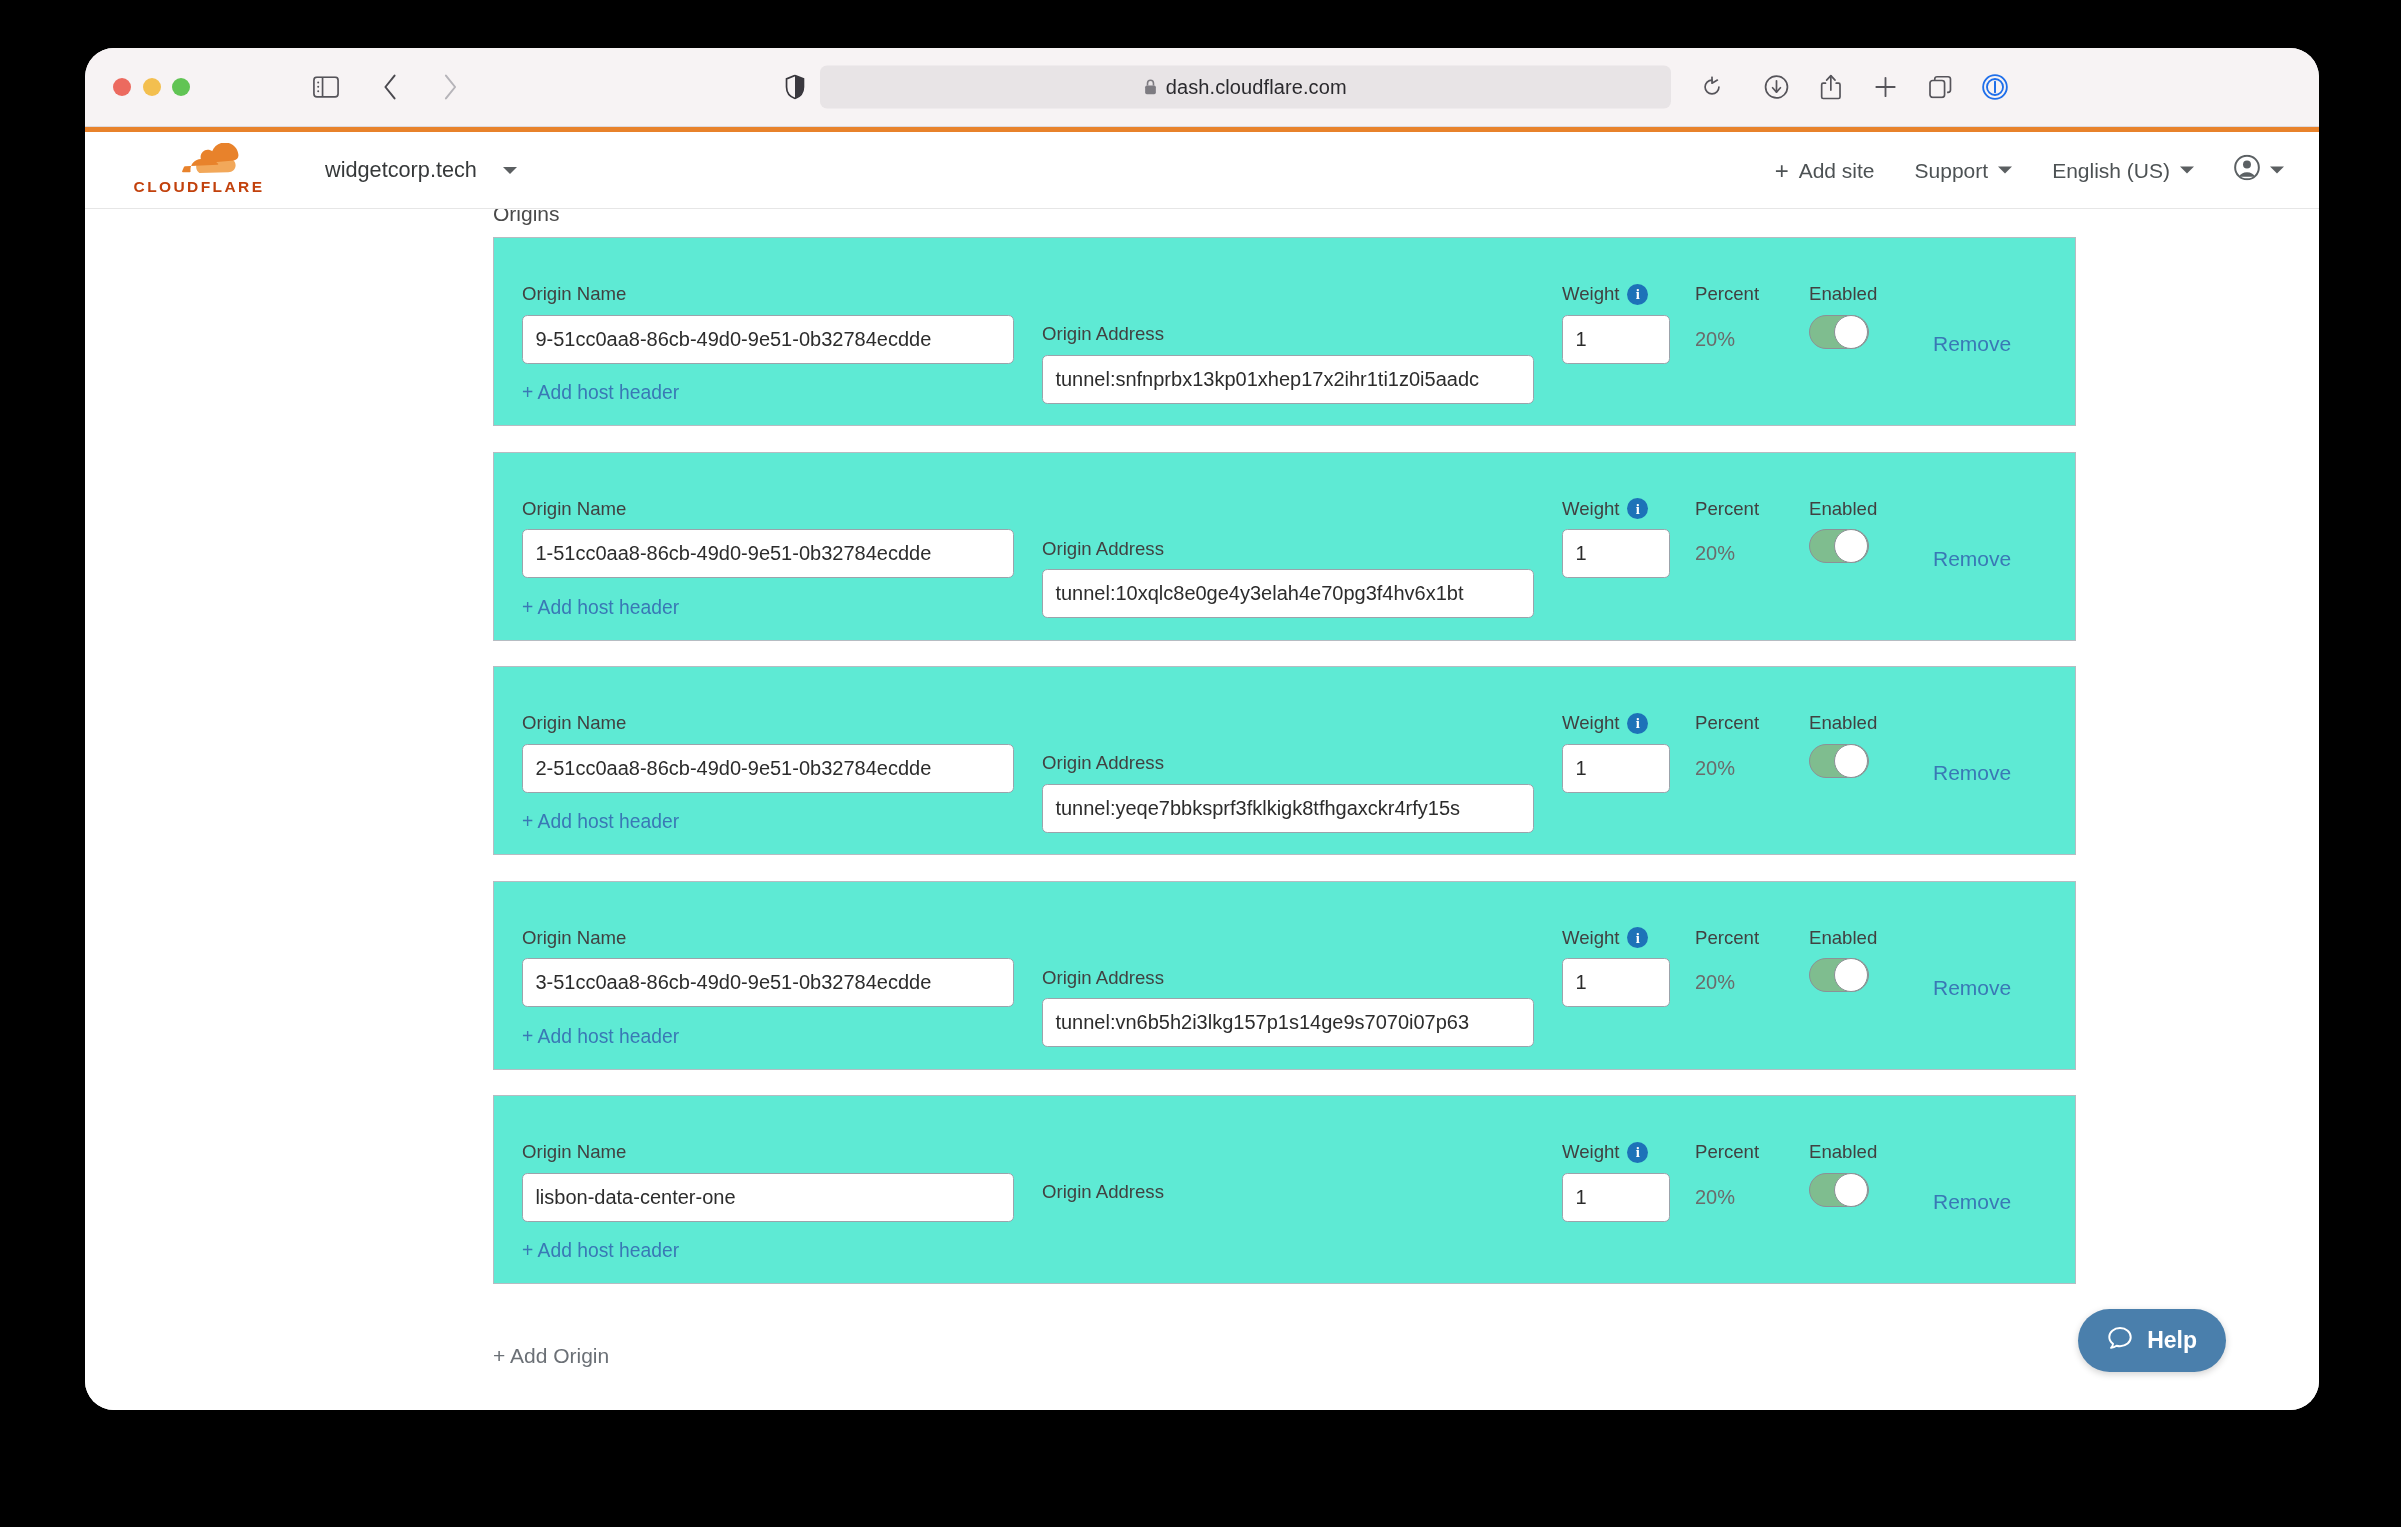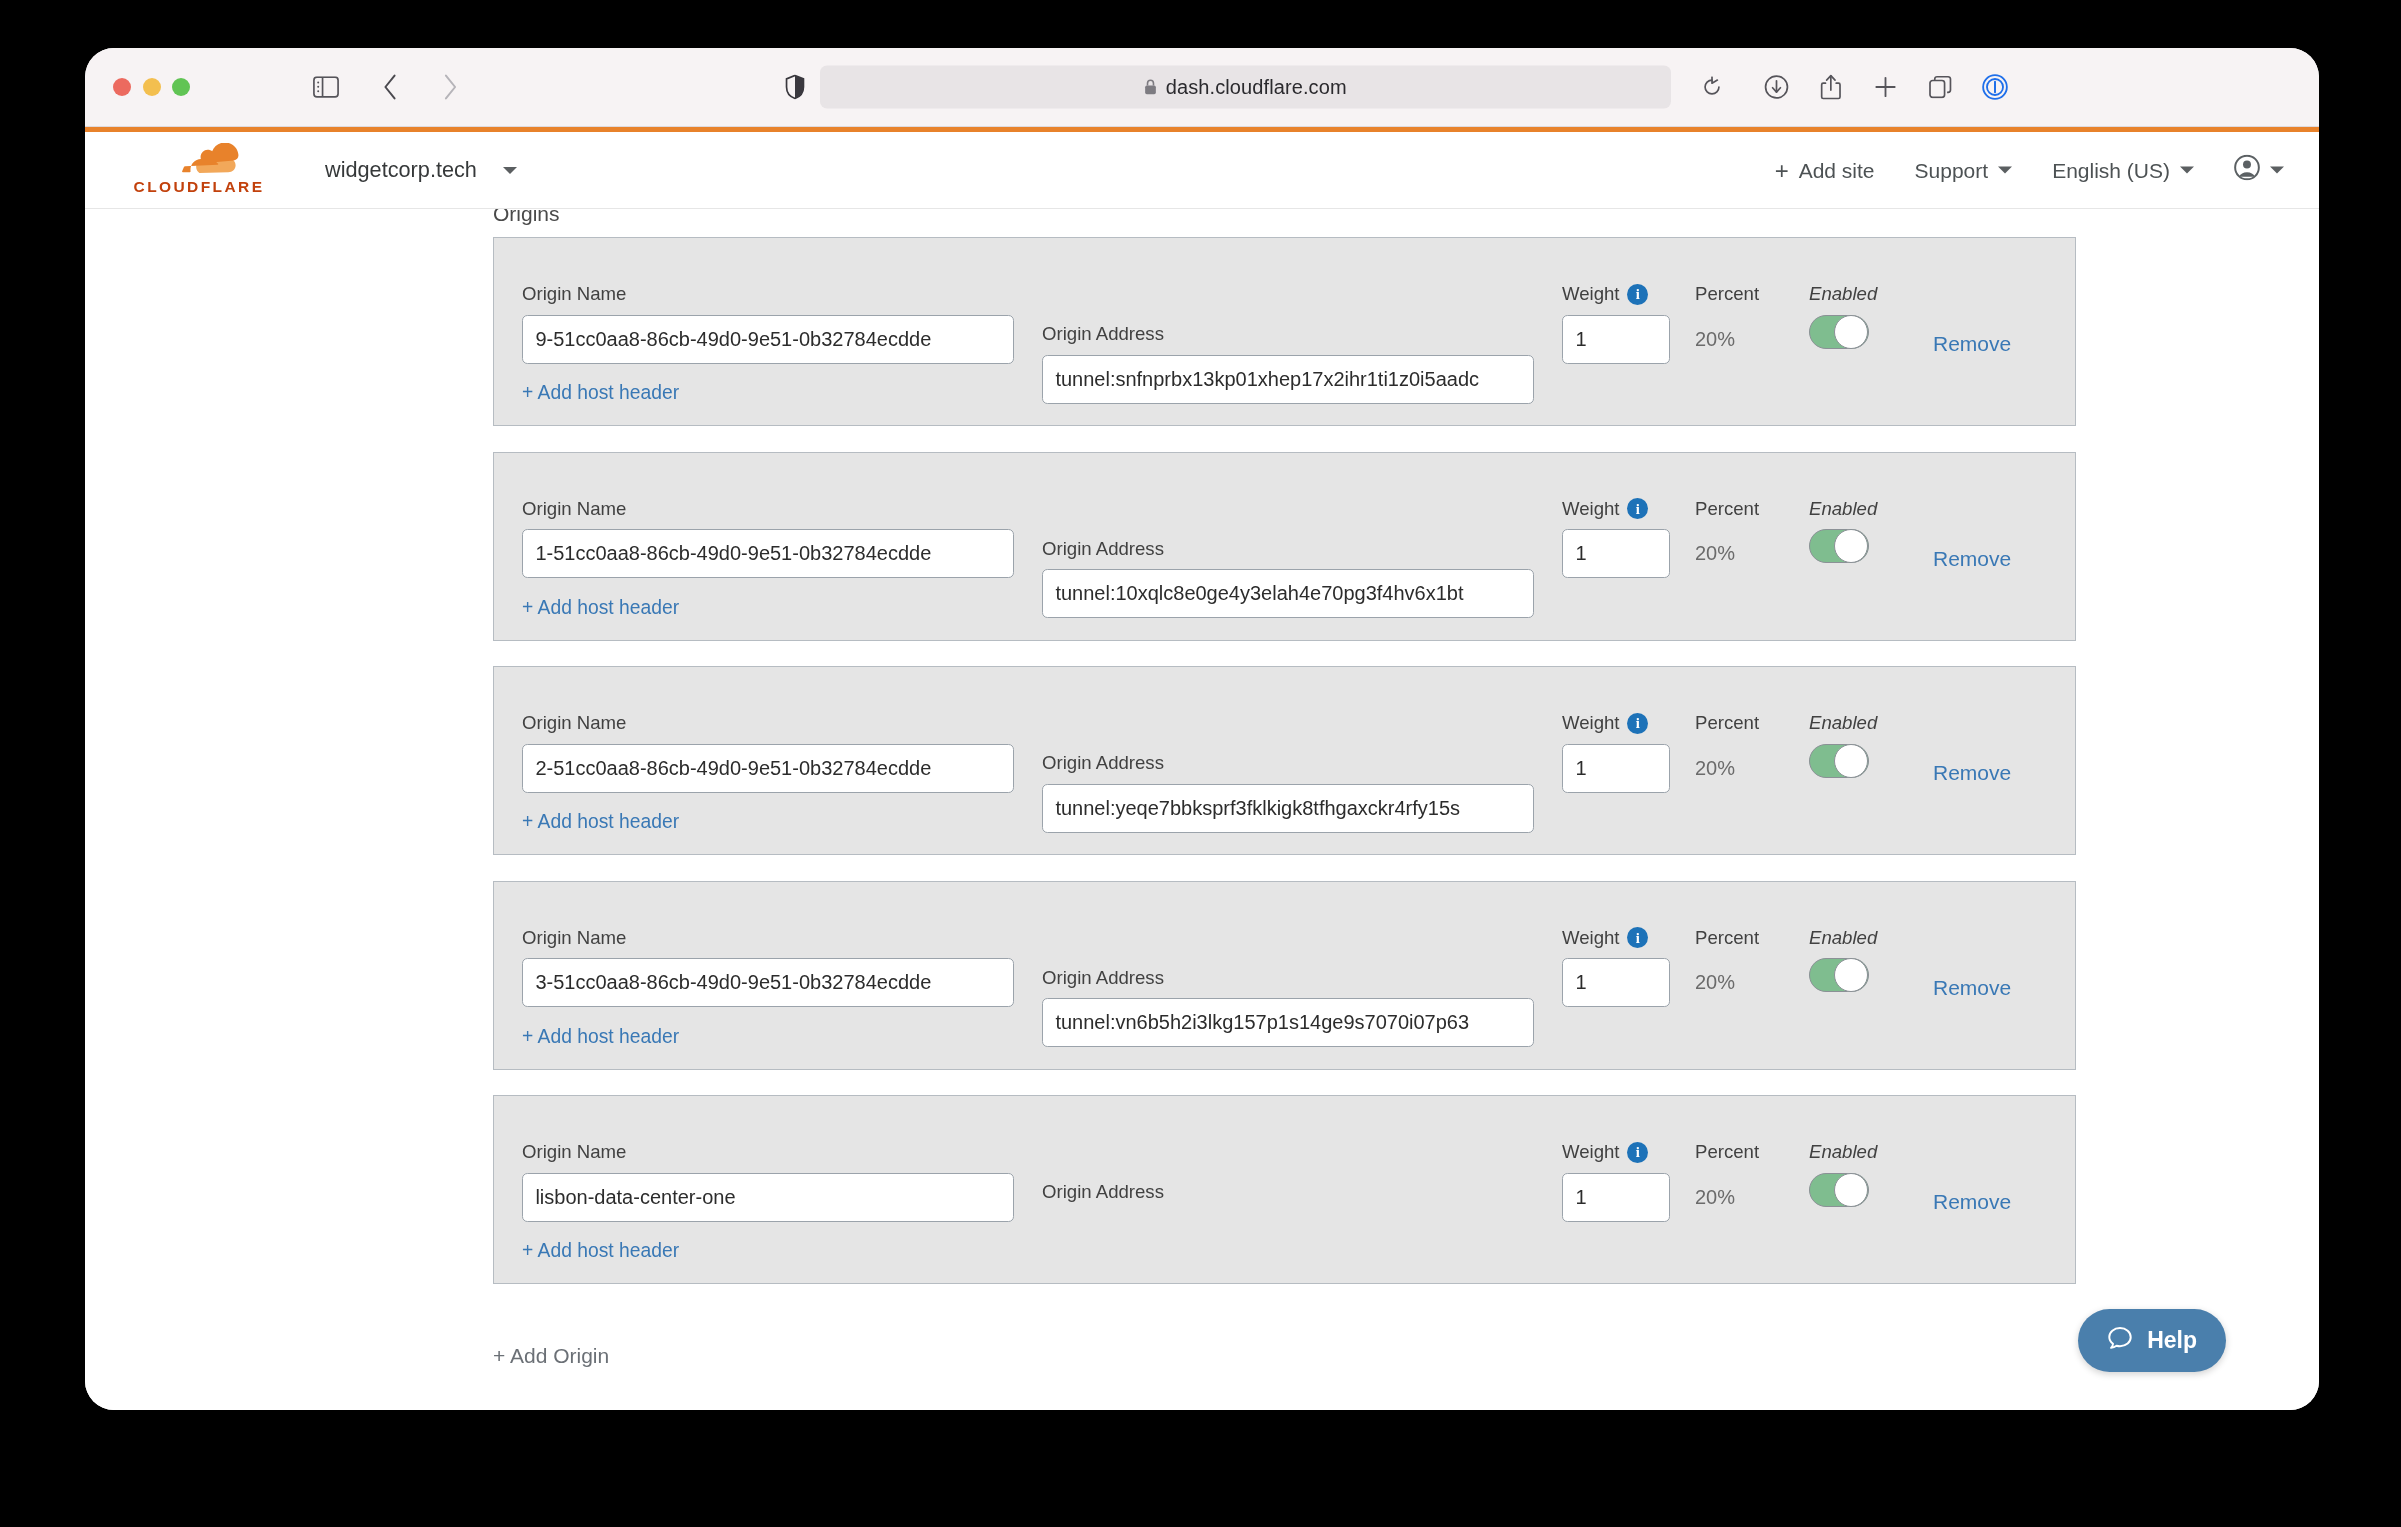--- a/index.html
+++ b/index.html
@@ -168,21 +168,21 @@
 
   .origins-list {
     position: absolute;
     left: 408px;
     top: 28px;
     width: 1583px;
   }
 
   .origin-card {
     border: 0.8px solid #b6bcc2;
-    background: #e5e5e5;
+    background: #5eead4;
     height: 189px;
     margin-bottom: 25.5px;
     position: relative;
   }
 
   .field {
     position: absolute;
     top: 45px;
   }
   .field-label {
@@ -231,21 +231,21 @@
 
   .field-percent { left: 1201px; }
   .percent-value {
     font-size: 20px;
     color: #6b6b6b;
     height: 49px;
     display: flex;
     align-items: center;
   }
 
-  .field-enabled { left: 1315px; font-style: italic; }
+  .field-enabled { left: 1315px; }
   .toggle {
     width: 60px;
     height: 34px;
     border-radius: 17px;
     background: #7fbd8f;
     border: 0.8px solid #8b9196;
     position: relative;
     margin-top: 7.7px;
     cursor: pointer;
   }

